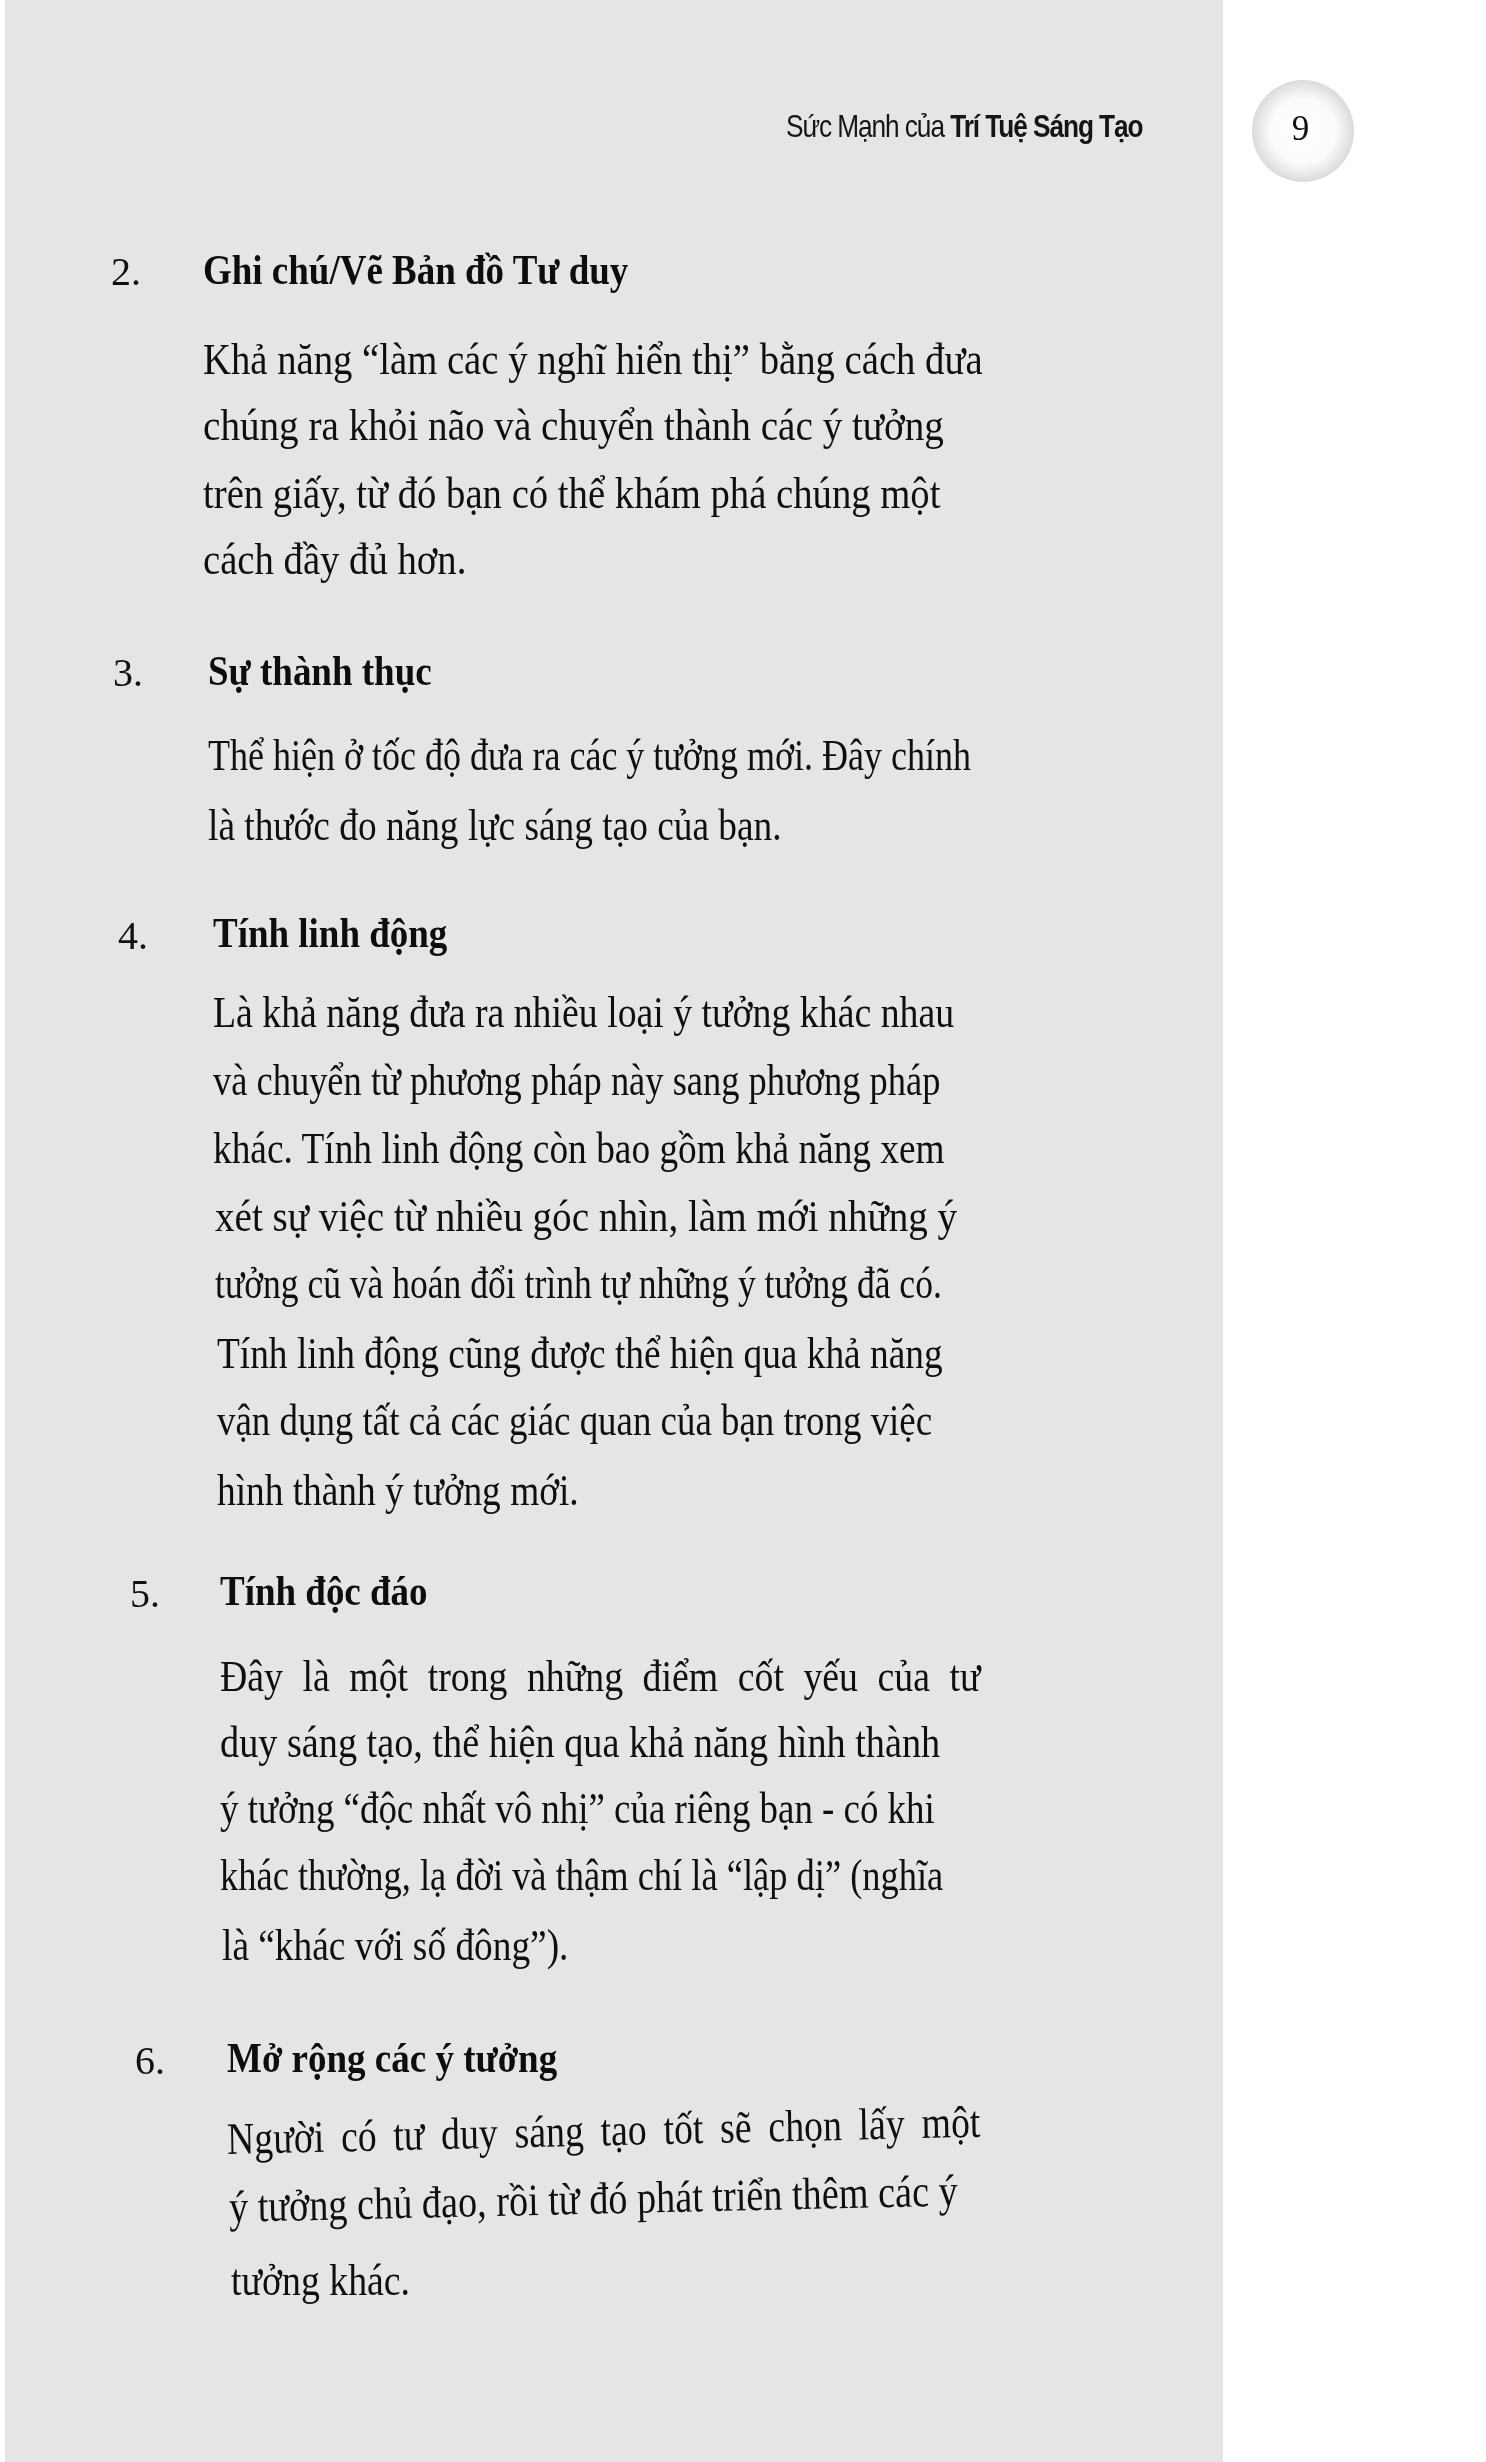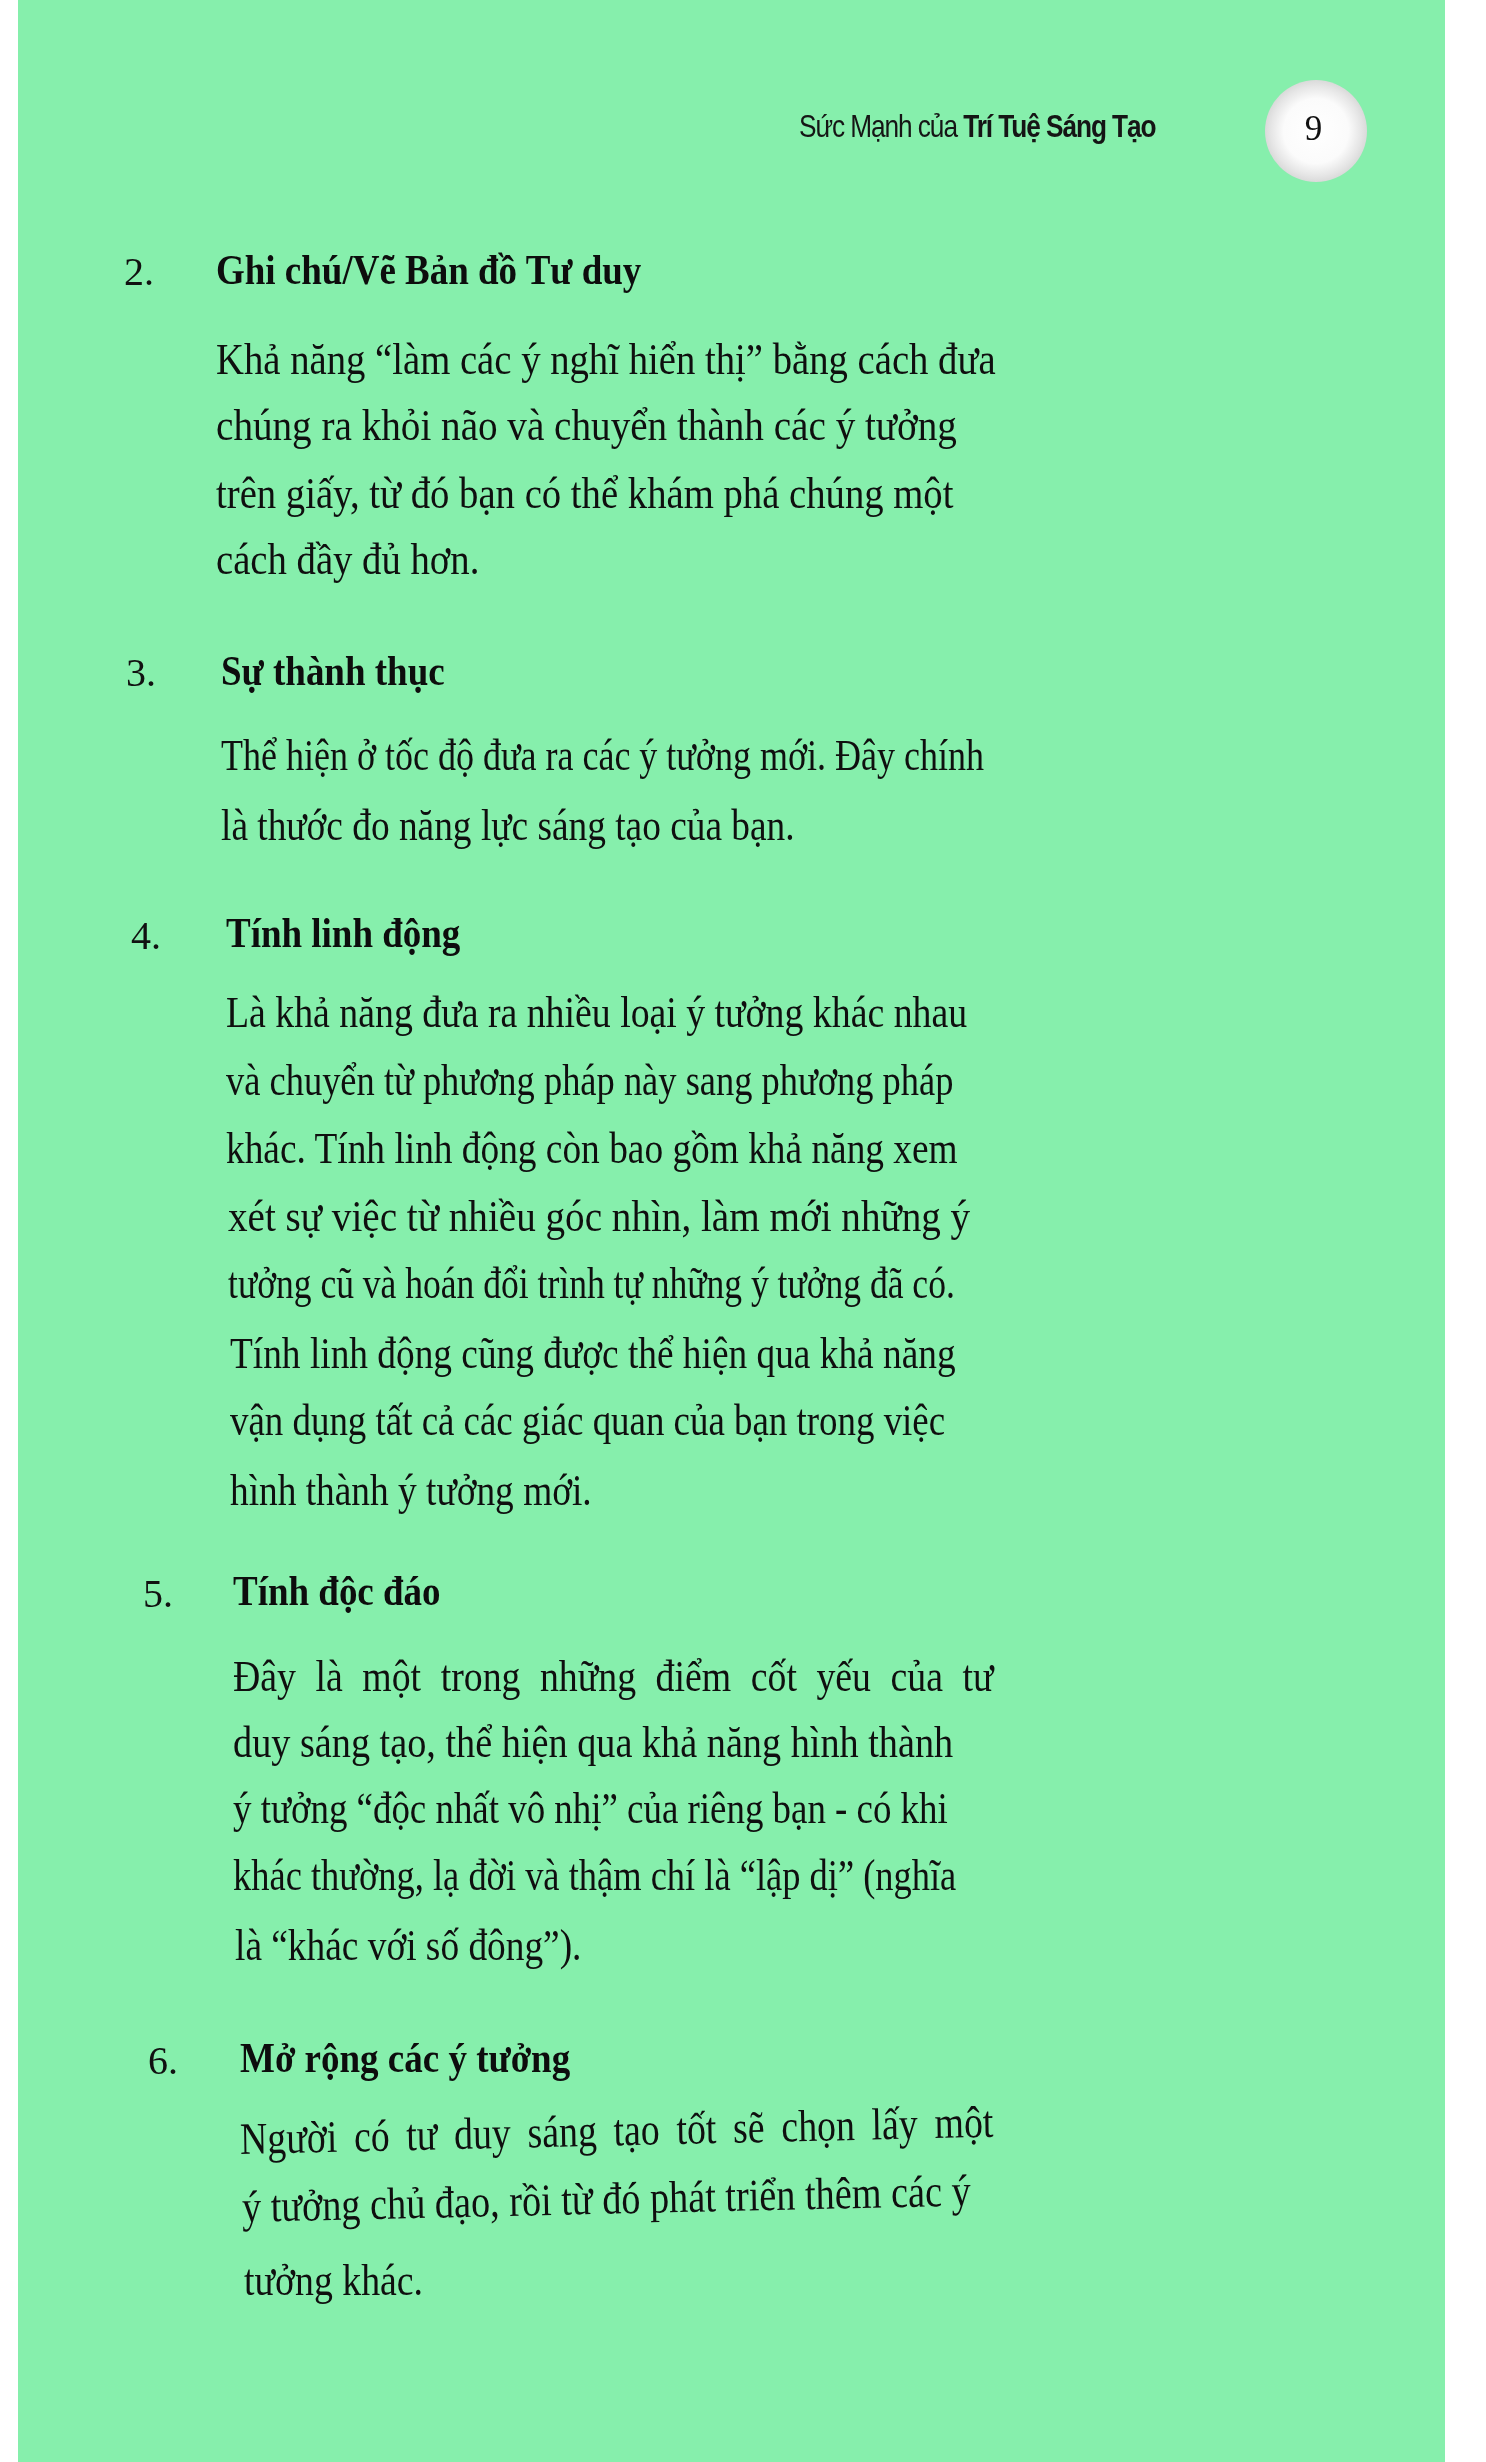--- a/index.html
+++ b/index.html
@@ -9,24 +9,24 @@
     }
     body {
       width: 1486px;
       height: 2462px;
       position: relative;
       overflow: hidden;
       color: #111111;
     }
     .page {
       position: absolute;
-      left: 18px; top: 0;
-      width: 1427px;
+      left: 5px; top: 0;
+      width: 1218px;
       height: 2462px;
-      background: #86efac;
+      background: #e5e5e5;
     }
     
     .running-header {
       position: absolute;
       left: 781px;
       top: 108px;
       height: 52px;
       font-family: "Liberation Sans", sans-serif;
       font-size: 32px;
       letter-spacing: -1.3px;

